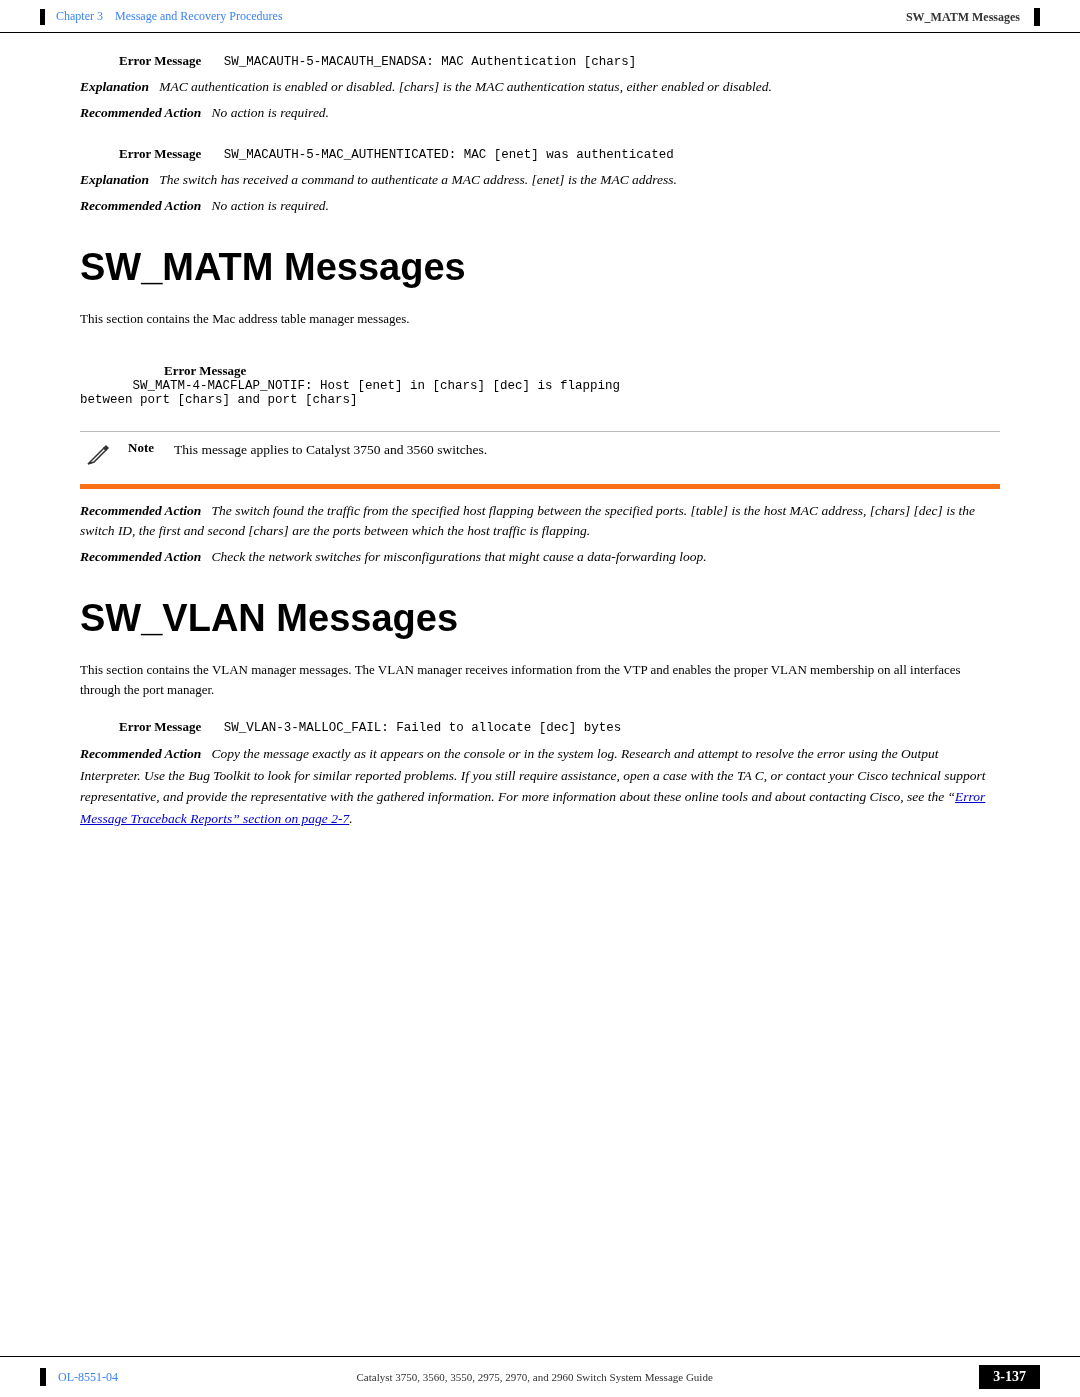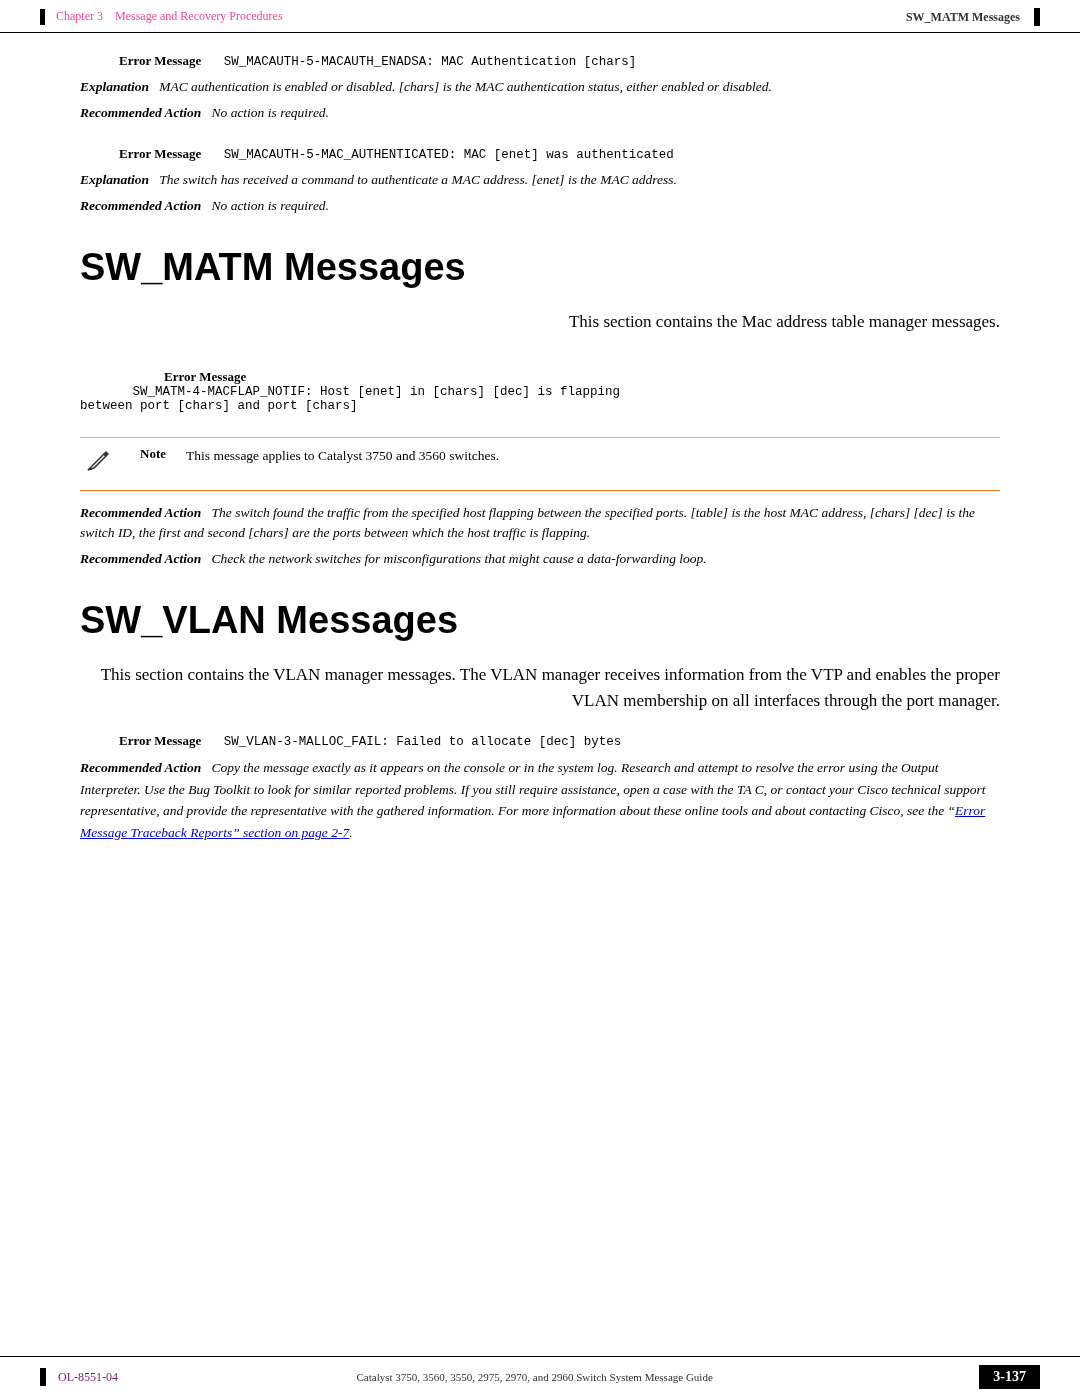--- a/index.html
+++ b/index.html
@@ -17,21 +17,21 @@
     .page-header {
       display: flex;
       justify-content: space-between;
       align-items: center;
       padding: 8px 40px 6px 40px;
       border-bottom: 1.5px solid #000;
       margin-bottom: 0;
     }
     .header-left {
       font-size: 12px;
-      color: #ec4899;
+      color: #3b82f6;
     }
     .header-right {
       font-size: 12px;
       font-weight: bold;
       color: #333;
       display: flex;
       align-items: center;
       gap: 8px;
     }
     .header-right-bar {
@@ -83,35 +83,34 @@
     .section-title {
       font-family: Arial, Helvetica, sans-serif;
       font-size: 38px;
       font-weight: bold;
       color: #000;
       margin: 30px 0 16px 0;
       padding-bottom: 4px;
     }
 
     .section-intro {
-      font-size: 17px;
+      font-size: 13px;
       margin-bottom: 20px;
       line-height: 1.5;
-      text-align: right;
     }
 
     
     .note-container {
       display: flex;
       align-items: flex-start;
       border-top: 1px solid #bbb;
-      border-bottom: 1px solid #f97316;
+      border-bottom: 5px solid #f97316;
       padding: 8px 0;
       margin: 10px 0 12px 0;
-      gap: 24px;
+      gap: 12px;
     }
     .note-icon {
       font-size: 22px;
       color: #555;
       margin-top: 2px;
       min-width: 36px;
       text-align: center;
     }
     .note-label {
       font-weight: bold;
@@ -136,21 +135,21 @@
       left: 0;
       right: 0;
       display: flex;
       justify-content: space-between;
       align-items: center;
       padding: 8px 40px;
       border-top: 1.5px solid #000;
     }
     .footer-left {
       font-size: 12px;
-      color: #701a75;
+      color: #3b82f6;
       display: flex;
       align-items: center;
       gap: 6px;
     }
     .footer-left-bar {
       width: 6px;
       height: 18px;
       background: #000;
       display: inline-block;
       margin-right: 6px;

